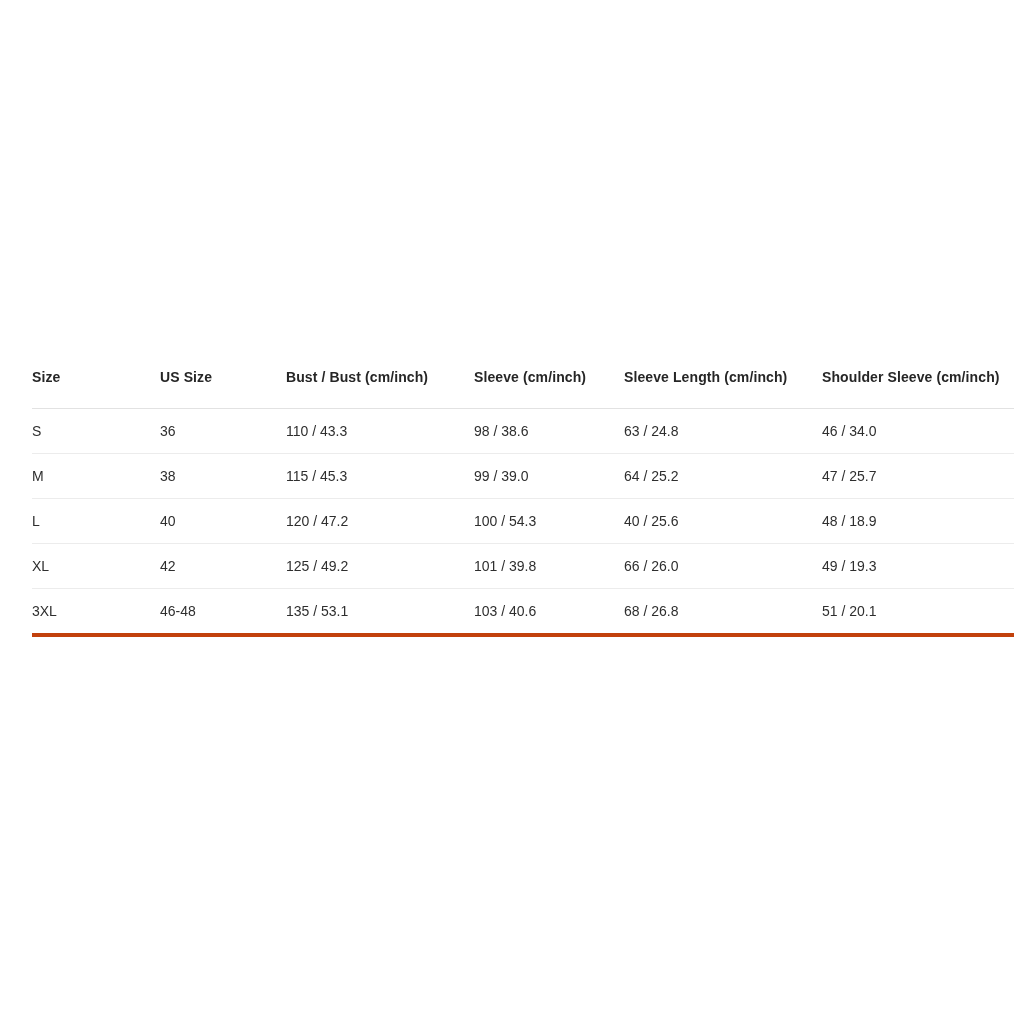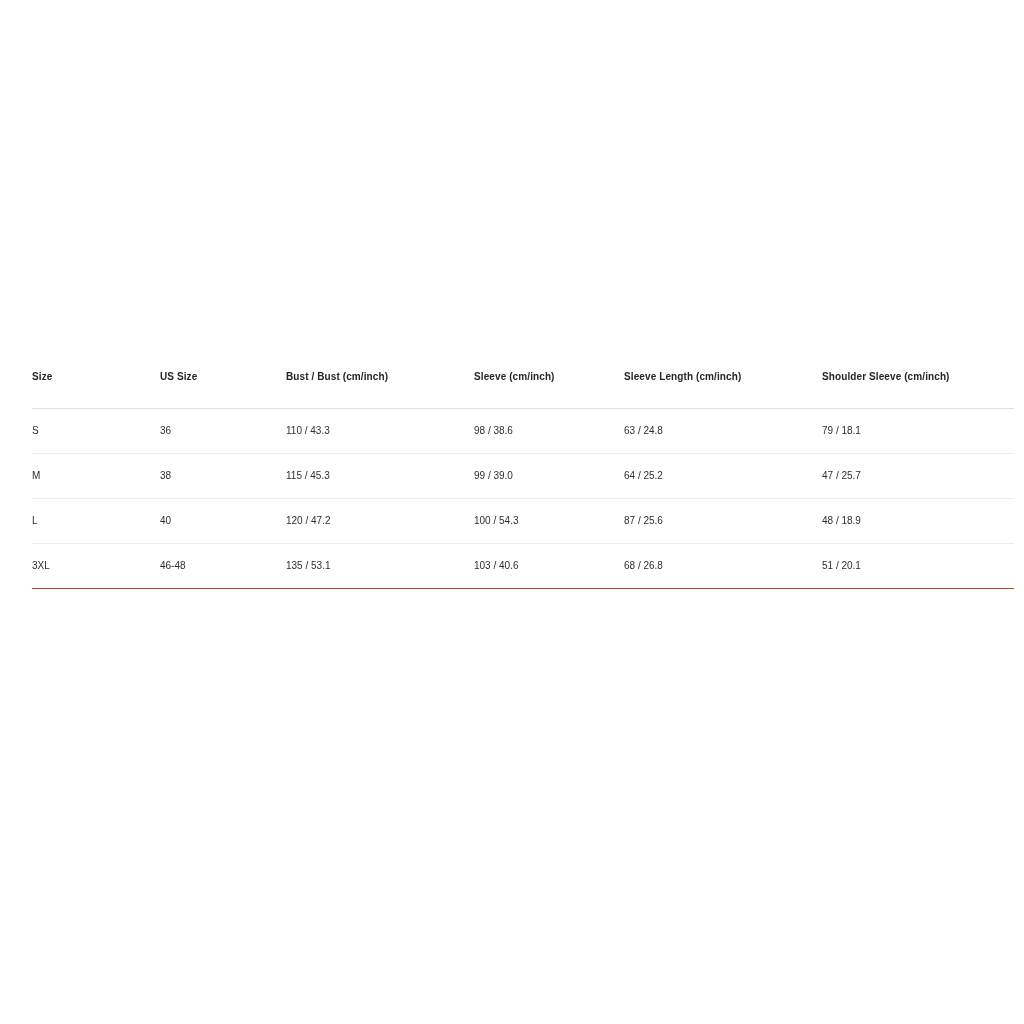--- a/index.html
+++ b/index.html
@@ -32,21 +32,21 @@
   table.chart {
     border-collapse: collapse;
     width: 982px;
     table-layout: fixed;
   }
 
   table.chart th,
   table.chart td {
     text-align: left;
     vertical-align: middle;
-    font-size: 10px;
+    font-size: 14px;
     line-height: 1.2;
     padding: 0;
   }
 
   table.chart thead th {
     font-weight: bold;
     color: #262626;
     height: 38px;
     padding-bottom: 12px;
     border-bottom: 1px solid #e2e2e2;
@@ -54,21 +54,21 @@
   }
 
   table.chart tbody td {
     height: 44px;
     color: #2e2e2e;
     border-bottom: 1px solid #ececec;
     font-weight: normal;
   }
 
   table.chart tbody tr:last-child td {
-    border-bottom: 1px solid #c2410c;
+    border-bottom: 4px solid #c2410c;
   }
 
   
   col.c0 { width: 128px; }
   col.c1 { width: 126px; }
   col.c2 { width: 188px; }
   col.c3 { width: 150px; }
   col.c4 { width: 198px; }
   col.c5 { width: 192px; }
 
@@ -97,37 +97,45 @@
           <th>Shoulder Sleeve (cm/inch)</th>
         </tr>
       </thead>
       <tbody>
         <tr>
           <td>S</td>
           <td>36</td>
           <td>110 / 43.3</td>
           <td>98 / 38.6</td>
           <td>63 / 24.8</td>
-          <td>79 / 18.1</td>
+          <td>46 / 34.0</td>
         </tr>
         <tr>
           <td>M</td>
           <td>38</td>
           <td>115 / 45.3</td>
           <td>99 / 39.0</td>
           <td>64 / 25.2</td>
           <td>47 / 25.7</td>
         </tr>
         <tr>
           <td>L</td>
           <td>40</td>
           <td>120 / 47.2</td>
           <td>100 / 54.3</td>
-          <td>87 / 25.6</td>
+          <td>40 / 25.6</td>
           <td>48 / 18.9</td>
+        </tr>
+        <tr>
+          <td>XL</td>
+          <td>42</td>
+          <td>125 / 49.2</td>
+          <td>101 / 39.8</td>
+          <td>66 / 26.0</td>
+          <td>49 / 19.3</td>
         </tr>
         <tr>
           <td>3XL</td>
           <td>46-48</td>
           <td>135 / 53.1</td>
           <td>103 / 40.6</td>
           <td>68 / 26.8</td>
           <td>51 / 20.1</td>
         </tr>
       </tbody>

